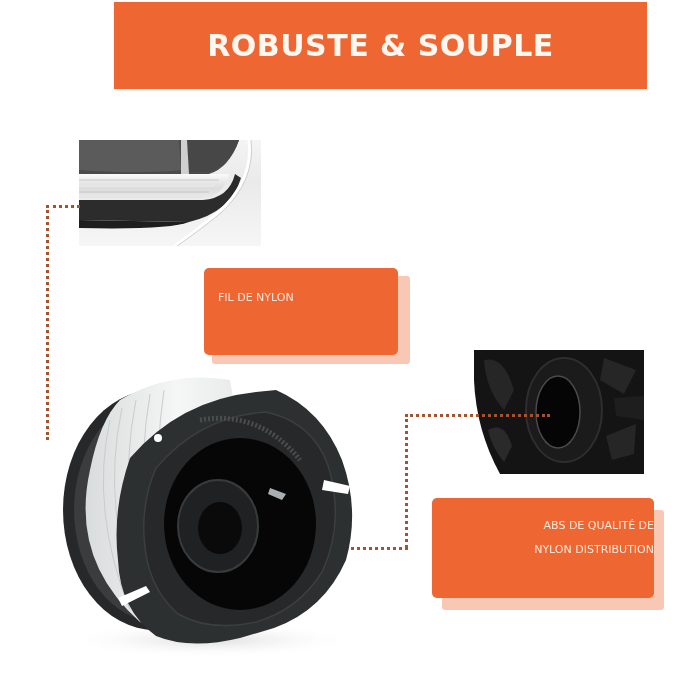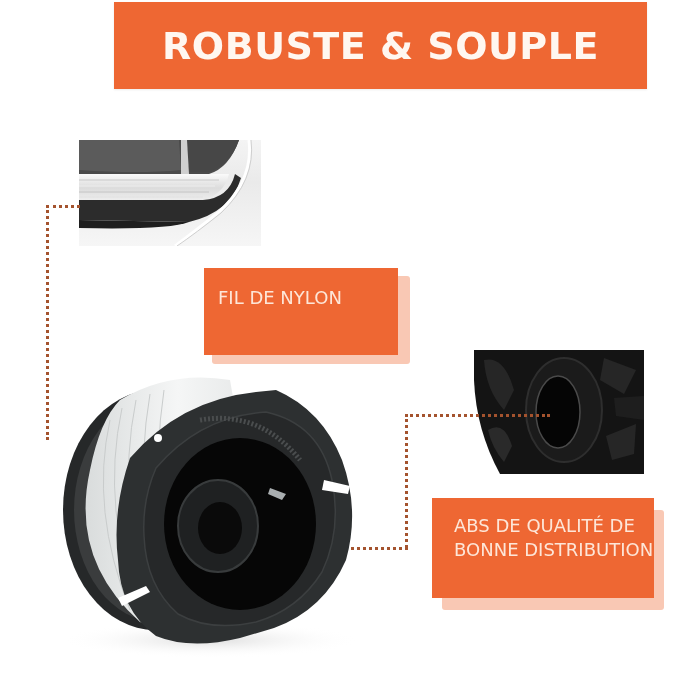--- a/index.html
+++ b/index.html
@@ -7,29 +7,29 @@
     width: 700px; height: 700px; position: relative; overflow: hidden;
     background: #ffffff;
     font-family: "DejaVu Sans", "Liberation Sans", sans-serif;
   }
   .banner {
     position: absolute; left: 114px; top: 2px; width: 533px; height: 87px;
     background: #ee6733; display: flex; align-items: center; justify-content: center;
     box-shadow: 0 1px 2px rgba(0,0,0,0.08);
   }
   .banner-title {
-    color: #fff7f0; font-weight: bold; font-size: 38px; letter-spacing: 0.5px;
+    color: #fff7f0; font-weight: bold; font-size: 30px; letter-spacing: 0.5px;
     font-family: "DejaVu Sans", sans-serif;
   }
   .callout-shadow {
     position: absolute; background: #f9c8b4; border-radius: 3px;
   }
   .callout {
-    position: absolute; background: #ee6733; border-radius: 0; color: #fde6d8;
-    font-family: "DejaVu Sans", sans-serif; font-size: 18px; line-height: 24px;
+    position: absolute; background: #ee6733; border-radius: 5px; color: #fde6d8;
+    font-family: "DejaVu Sans", sans-serif; font-size: 11px; line-height: 24px;
     box-sizing: border-box;
   }
   .callout-line { display: block; white-space: nowrap; }
   .dotted-v { position: absolute; border-left: 3px dotted #a4532e; width: 0; }
   .dotted-h { position: absolute; border-top: 3px dotted #a4532e; height: 0; }
 
   
   .detail-nylon {
     position: absolute; left: 79px; top: 140px; width: 182px; height: 106px; overflow: hidden;
     background: linear-gradient(180deg, #f4f4f4 0%, #eaeaea 40%, #f6f6f6 100%);
@@ -96,23 +96,23 @@
     <ellipse cx="90" cy="60" rx="38" ry="52" fill="#1b1b1b" stroke="#2e2e2e" stroke-width="2"></ellipse>
     <ellipse cx="84" cy="62" rx="22" ry="36" fill="#050505" stroke="#4a4a4a" stroke-width="1.5"></ellipse>
   </svg>
 </div>
 
 <div class="dotted-h" style="left:405px; top:414px; width:145px;"></div>
 <div class="dotted-v" style="left:405px; top:414px; height:134px;"></div>
 <div class="dotted-h" style="left:314px; top:547px; width:94px;"></div>
 
 <div class="callout-shadow" style="left:442px; top:510px; width:222px; height:100px;"></div>
-<div class="callout" style="left:432px; top:498px; width:222px; height:100px; padding:16px 0 16px 22px;">
+<div class="callout" style="left:432px; top:498px; width:222px; height:100px; padding:16px 0 16px 22px;text-align:right;">
   <span class="callout-line">ABS DE QUALITÉ DE</span>
-  <span class="callout-line">BONNE DISTRIBUTION</span>
+  <span class="callout-line">NYLON DISTRIBUTION</span>
 </div>
 
 <div class="spool">
   <svg width="320" height="300" viewBox="0 0 320 300">
     <defs>
       <linearGradient id="nylonGrad" x1="0" y1="0" x2="1" y2="0">
         <stop offset="0" stop-color="#d9dcdc"></stop>
         <stop offset="0.5" stop-color="#f5f6f6"></stop>
         <stop offset="1" stop-color="#e2e4e4"></stop>
       </linearGradient>

